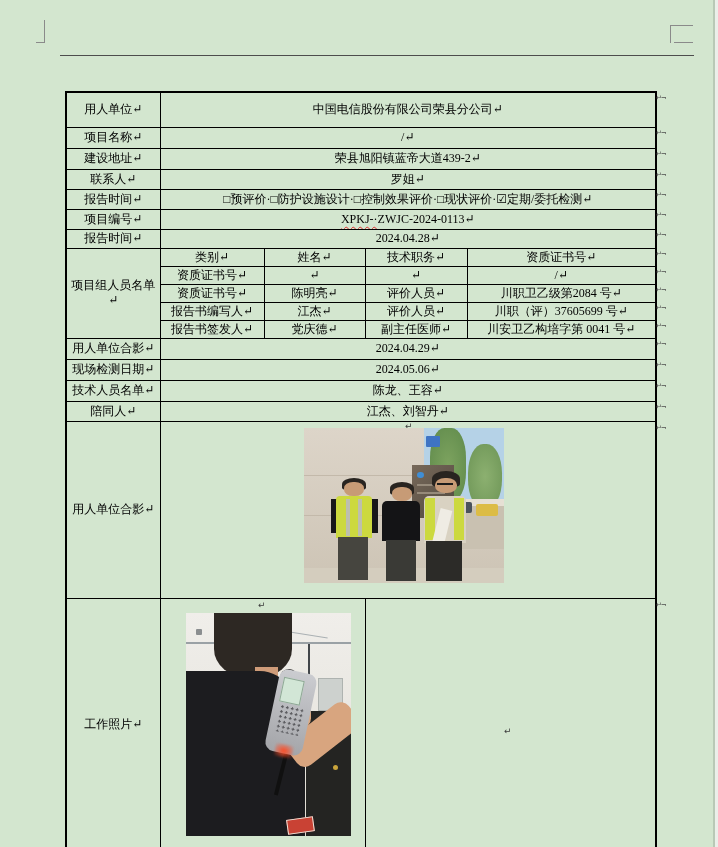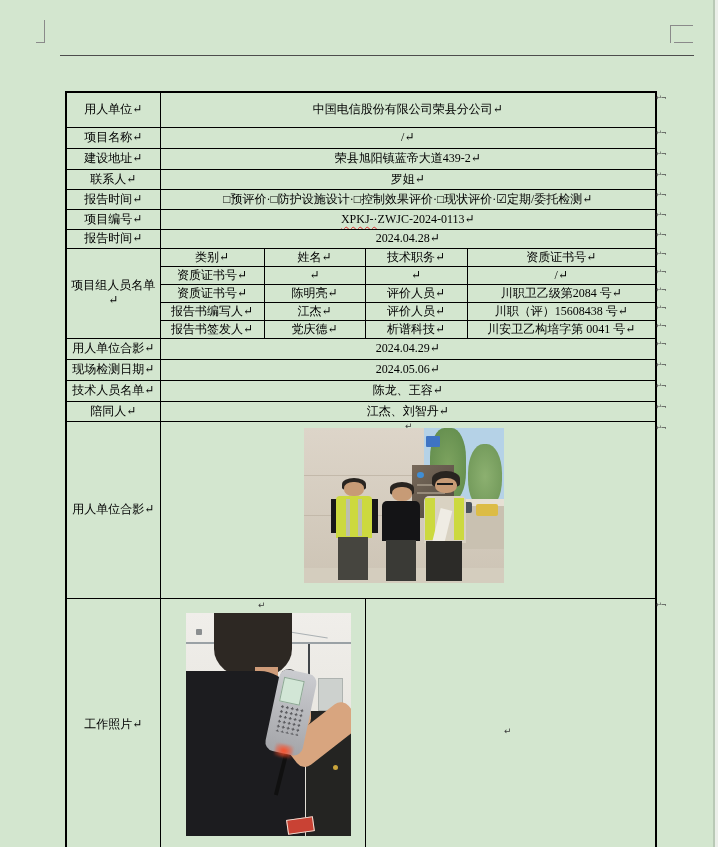--- a/index.html
+++ b/index.html
@@ -171,26 +171,26 @@
     <tr style="height:18px">
       <td>资质证书号↵</td>
       <td>陈明亮↵</td>
       <td>评价人员↵</td>
       <td>川职卫乙级第2084 号↵</td>
     </tr>
     <tr style="height:18px">
       <td>报告书编写人↵</td>
       <td>江杰↵</td>
       <td>评价人员↵</td>
-      <td>川职（评）15608438 号↵</td>
+      <td>川职（评）37605699 号↵</td>
     </tr>
     <tr style="height:18px">
       <td>报告书签发人↵</td>
       <td>党庆德↵</td>
-      <td>析谱科技↵</td>
+      <td>副主任医师↵</td>
       <td>川安卫乙构培字第 0041 号↵</td>
     </tr>
     <tr style="height:21px">
       <td>用人单位合影↵</td>
       <td colspan="4">2024.04.29↵</td>
     </tr>
     <tr style="height:21px">
       <td>现场检测日期↵</td>
       <td colspan="4">2024.05.06↵</td>
     </tr>

